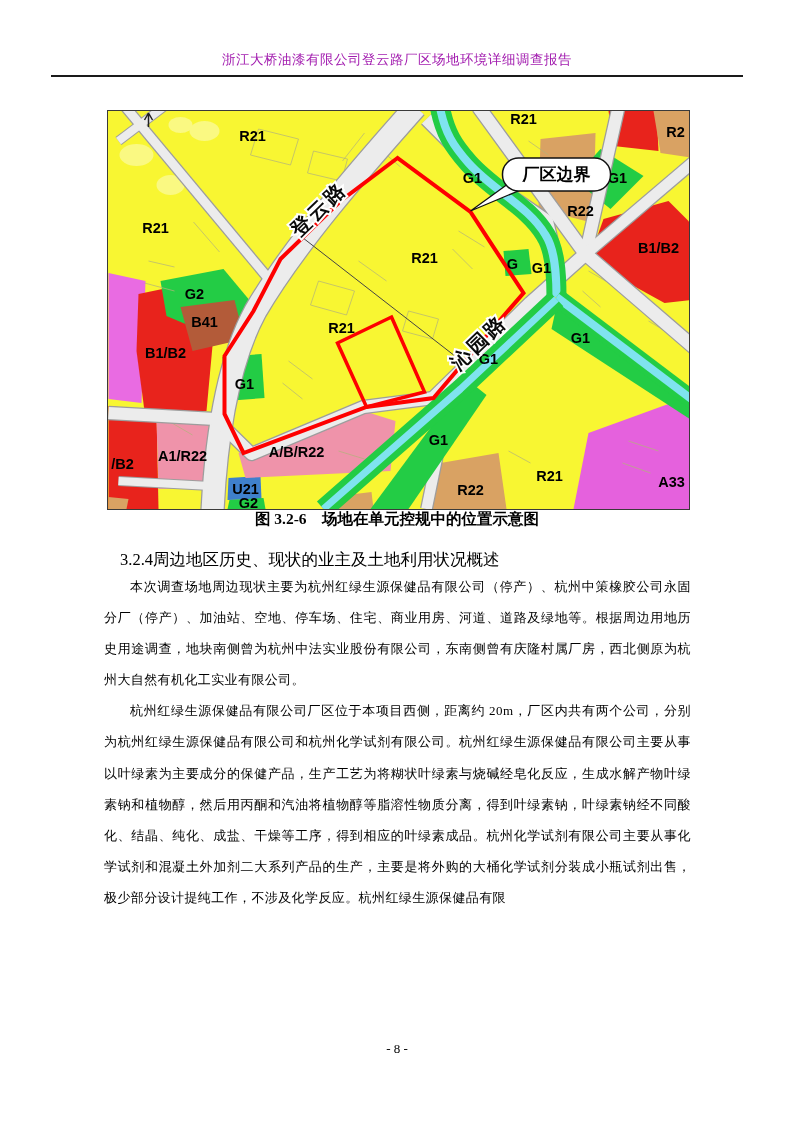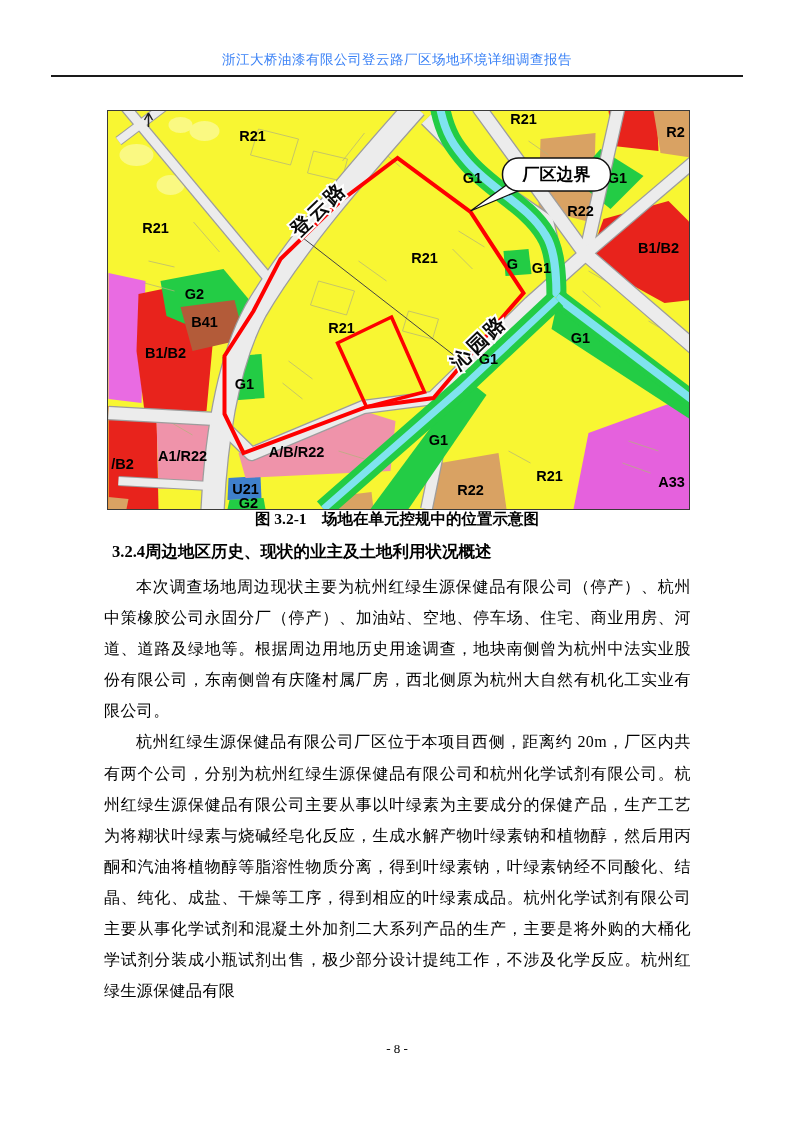--- a/index.html
+++ b/index.html
@@ -1,30 +1,30 @@
 <!DOCTYPE html>
 <html><head>
 <meta charset="utf-8">
 <style>
   html,body{margin:0;padding:0;background:#ffffff;}
   .page{position:relative;width:794px;height:1123px;background:#fff;overflow:hidden;
         font-family:"Liberation Serif",serif;color:#000;}
   .header-title{position:absolute;top:51px;left:0;width:100%;text-align:center;
-        font-size:13.5px;letter-spacing:.5px;color:#3b82f6;}
+        font-size:13.5px;letter-spacing:.5px;color:#a21caf;}
   .header-rule{position:absolute;top:75px;left:51px;width:692px;height:0;
         border-top:2px solid #1a1a1a;}
   .map-wrap{position:absolute;top:110px;left:107px;width:581px;height:398px;
         border:1px solid #3a3a3a;box-sizing:content-box;background:#f8f632;}
   .map-wrap svg{display:block;}
   .caption{position:absolute;top:509px;left:0;width:100%;text-align:center;
         font-weight:700;font-size:15.5px;}
-  .heading{position:absolute;top:533px;left:104px;width:600px;margin:8px;
-        font-weight:700;font-size:16.5px;}
+  .heading{position:absolute;top:533px;left:104px;width:600px;margin:16px;
+        font-weight:400;font-size:16.5px;}
   .body-text{position:absolute;top:571px;left:104px;width:587px;}
-  .body-text p{margin:0;font-size:16px;line-height:31.1px;text-align:justify;
+  .body-text p{margin:0;font-size:13px;line-height:31.1px;text-align:justify;
         text-indent:2em;letter-spacing:.4px;}
   .footer{position:absolute;top:1041px;left:0;width:100%;text-align:center;font-size:13px;}
   
   .road-casing{fill:none;stroke:#9d9d9d;}
   .road-fill{fill:none;stroke:#ececec;}
   .parcels{fill:none;stroke:#b2b27a;stroke-width:.8;opacity:.9;}
   .map-label{font:600 14.5px "Liberation Sans",sans-serif;fill:#000;text-anchor:middle;}
   .road-label{font:700 20px "Liberation Sans",sans-serif;fill:#0a0a0a;stroke:#fff;
         stroke-width:4px;paint-order:stroke;text-anchor:middle;letter-spacing:3px;}
   .callout-text{font:600 17px "Liberation Sans",sans-serif;fill:#000;text-anchor:middle;}
@@ -155,21 +155,21 @@
         </g>
 
       <g>
         <polygon points="398,74 412,79 362,100" fill="#ffffff" stroke="#111" stroke-width="1.2"></polygon>
         <rect x="394" y="47" width="108" height="33" rx="16" fill="#ffffff" stroke="#111" stroke-width="1.5"></rect>
         <text class="callout-text" x="448" y="69">厂区边界</text>
       </g>
     </svg>
   </div>
 
-  <div class="caption">图 3.2-1　场地在单元控规中的位置示意图</div>
+  <div class="caption">图 3.2-6　场地在单元控规中的位置示意图</div>
 
   <h3 class="heading">3.2.4周边地区历史、现状的业主及土地利用状况概述</h3>
 
   <div class="body-text">
     <p>本次调查场地周边现状主要为杭州红绿生源保健品有限公司（停产）、杭州中策橡胶公司永固分厂（停产）、加油站、空地、停车场、住宅、商业用房、河道、道路及绿地等。根据周边用地历史用途调查，地块南侧曾为杭州中法实业股份有限公司，东南侧曾有庆隆村属厂房，西北侧原为杭州大自然有机化工实业有限公司。</p>
     <p>杭州红绿生源保健品有限公司厂区位于本项目西侧，距离约 20m，厂区内共有两个公司，分别为杭州红绿生源保健品有限公司和杭州化学试剂有限公司。杭州红绿生源保健品有限公司主要从事以叶绿素为主要成分的保健产品，生产工艺为将糊状叶绿素与烧碱经皂化反应，生成水解产物叶绿素钠和植物醇，然后用丙酮和汽油将植物醇等脂溶性物质分离，得到叶绿素钠，叶绿素钠经不同酸化、结晶、纯化、成盐、干燥等工序，得到相应的叶绿素成品。杭州化学试剂有限公司主要从事化学试剂和混凝土外加剂二大系列产品的生产，主要是将外购的大桶化学试剂分装成小瓶试剂出售，极少部分设计提纯工作，不涉及化学反应。杭州红绿生源保健品有限</p>
   </div>
 
   <div class="footer">- 8 -</div>
 </div>

